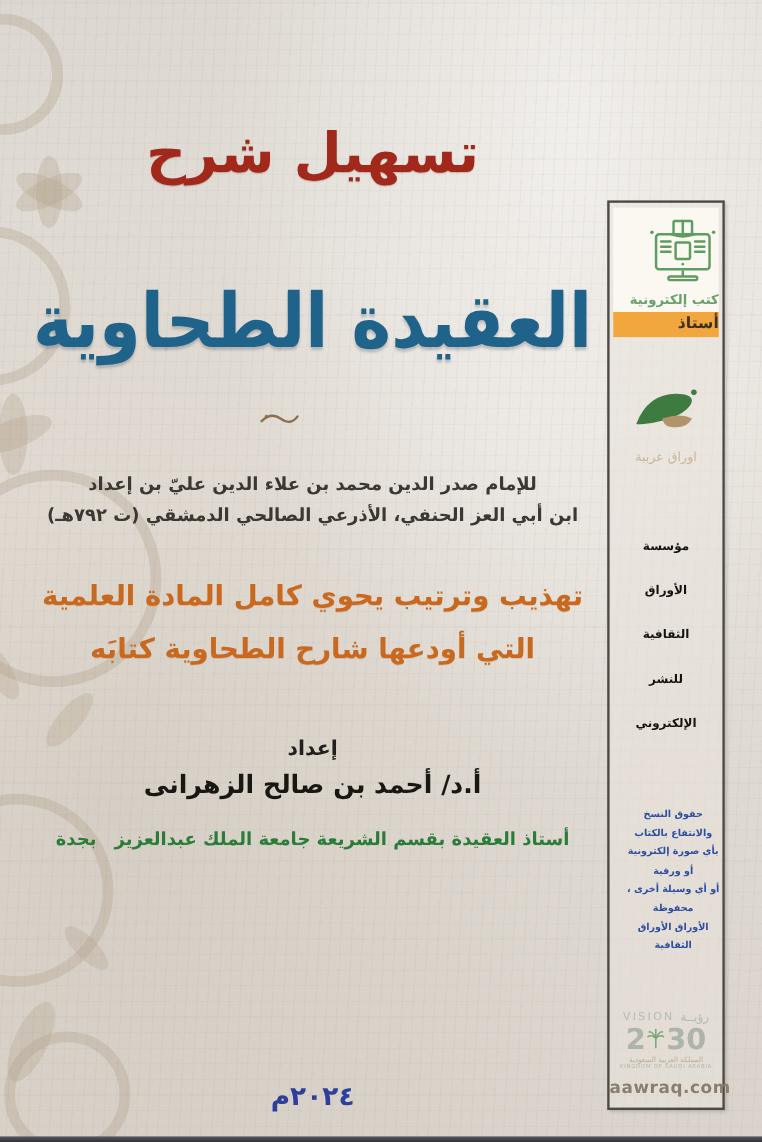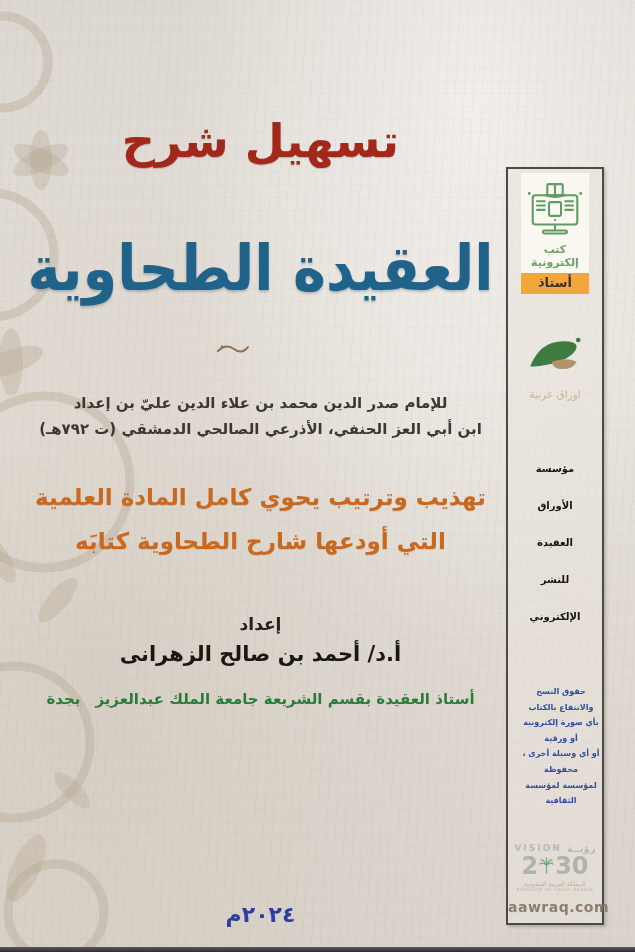--- a/index.html
+++ b/index.html
@@ -23,21 +23,21 @@
   .bottom-edge {
     position:absolute; left:0; right:0; bottom:0; height:5px;
     background:linear-gradient(#5a5860, #2e2c33);
   }
 
   
   .main { position:absolute; left:8px; top:0; width:505px; height:952px; direction:rtl; }
   .main .block { position:absolute; left:0; width:100%; text-align:center; }
 
   .pretitle {
-    top:114px; font-size:46px; font-weight:bold; color:#a2281b;
+    top:100px; font-size:46px; font-weight:bold; color:#a2281b;
     text-shadow:0 1px 1px rgba(90,30,20,0.25); letter-spacing:-1px;
   }
   .maintitle {
     top:232px; font-size:56px; font-weight:bold; color:#20638a;
     white-space:nowrap; transform:scaleY(1.12); transform-origin:top center;
     text-shadow:0 2px 2px rgba(40,60,80,0.25);
   }
   .flourish { position:absolute; left:208px; top:341px; }
 
   .author-block { top:390px; font-size:15px; font-weight:bold; color:#3b3833; line-height:1.75; }
@@ -52,39 +52,39 @@
   .date-greg  { top:902px; font-size:22px; font-weight:bold; color:#2c3f9c; }
 
   
   .sidebar {
     position:absolute; left:506px; top:167px; width:98px; height:758px;
     border:2px solid #4d4a45; background:rgba(233,228,220,0.55);
     display:flex; flex-direction:column; align-items:center; direction:rtl;
     box-shadow:2px 2px 3px rgba(60,55,45,0.25);
   }
   .badge {
-    margin-top:4px; width:68px; background:#faf8f1; text-align:center; padding-top:8px;
+    margin-top:4px; width:88px; background:#faf8f1; padding-top:8px;
   }
   .badge-line1 { display:block; color:#69a06c; font-size:11px; font-weight:bold; margin-top:2px; }
   .badge-line2 { display:block; background:#f2a73e; color:#3a3126; font-size:13px;
                  font-weight:bold; padding:2px 0 4px; margin-top:4px; }
 
   .awraq { margin-top:38px; text-align:center; }
   .awraq-text { display:block; color:#c8b697; font-size:10.5px; margin-top:2px; }
 
   .org { margin-top:50px; text-align:center; }
   .org span { display:block; font-size:10px; font-weight:bold; color:#16130e; line-height:37px; }
 
   .copyright { margin-top:49px; text-align:center; font-size:8px; font-weight:bold;
                color:#2d4ea0; line-height:1.95; width:92px;padding-left:12px; }
   .copyright span { display:block; }
 
   .vision { position:absolute; bottom:8px; left:0; right:0; text-align:center; direction:ltr; }
   .vision-row1 { display:flex; justify-content:center; align-items:center; gap:5px;
-                 font-size:9px; letter-spacing:2px; color:#b6bbb1; font-weight:bold; }
+                 font-size:9px; letter-spacing:2px; color:#b6bbb1; font-weight:normal; }
   .vision-row1 .v-ar { letter-spacing:0; font-size:10px; }
   .vision-year { display:flex; justify-content:center; align-items:center; gap:1px;
                  font-size:24px; font-weight:bold; color:#aeb4a9; line-height:1.05; }
   .vision-ar  { font-size:6px; color:#bcae97; margin-top:1px; }
   .vision-en  { font-size:4.5px; color:#b4b8ae; letter-spacing:0.6px; }
   .website    { font-size:14px; font-weight:bold; color:#8b7e6f; margin-top:7px; letter-spacing:0.5px; }
 </style>
 </head>
 <body>
 
@@ -176,30 +176,30 @@
         <path d="M8,44 Q22,8 58,12 Q72,14 66,24 Q58,36 30,42 Q16,45 8,44 Z" fill="#3e7b41"></path>
         <path d="M36,38 Q56,32 68,38 Q62,50 44,47 Q37,45 36,38 Z" fill="#b2946b"></path>
         <circle cx="70" cy="10" r="3" fill="#3e7b41"></circle>
       </svg>
       <span class="awraq-text">اوراق عربية</span>
     </div>
 
     <div class="org">
       <span>مؤسسة</span>
       <span>الأوراق</span>
-      <span>العقيدة</span>
+      <span>الثقافية</span>
       <span>للنشر</span>
       <span>الإلكتروني</span>
     </div>
 
     <div class="copyright">
       <span>حقوق النسخ والانتفاع بالكتاب</span>
       <span>بأي صورة إلكترونية أو ورقية</span>
       <span>أو أي وسيلة أخرى ، محفوظة</span>
-      <span>لمؤسسة لمؤسسة الثقافية</span>
+      <span>الأوراق الأوراق الثقافية</span>
     </div>
 
     <div class="vision">
       <div class="vision-row1">
         <span>VISION</span>
         <span class="v-ar">رؤيــة</span>
       </div>
       <div class="vision-year">
         <span>2</span>
         <svg width="15" height="18" viewBox="0 0 15 18" aria-hidden="true">

